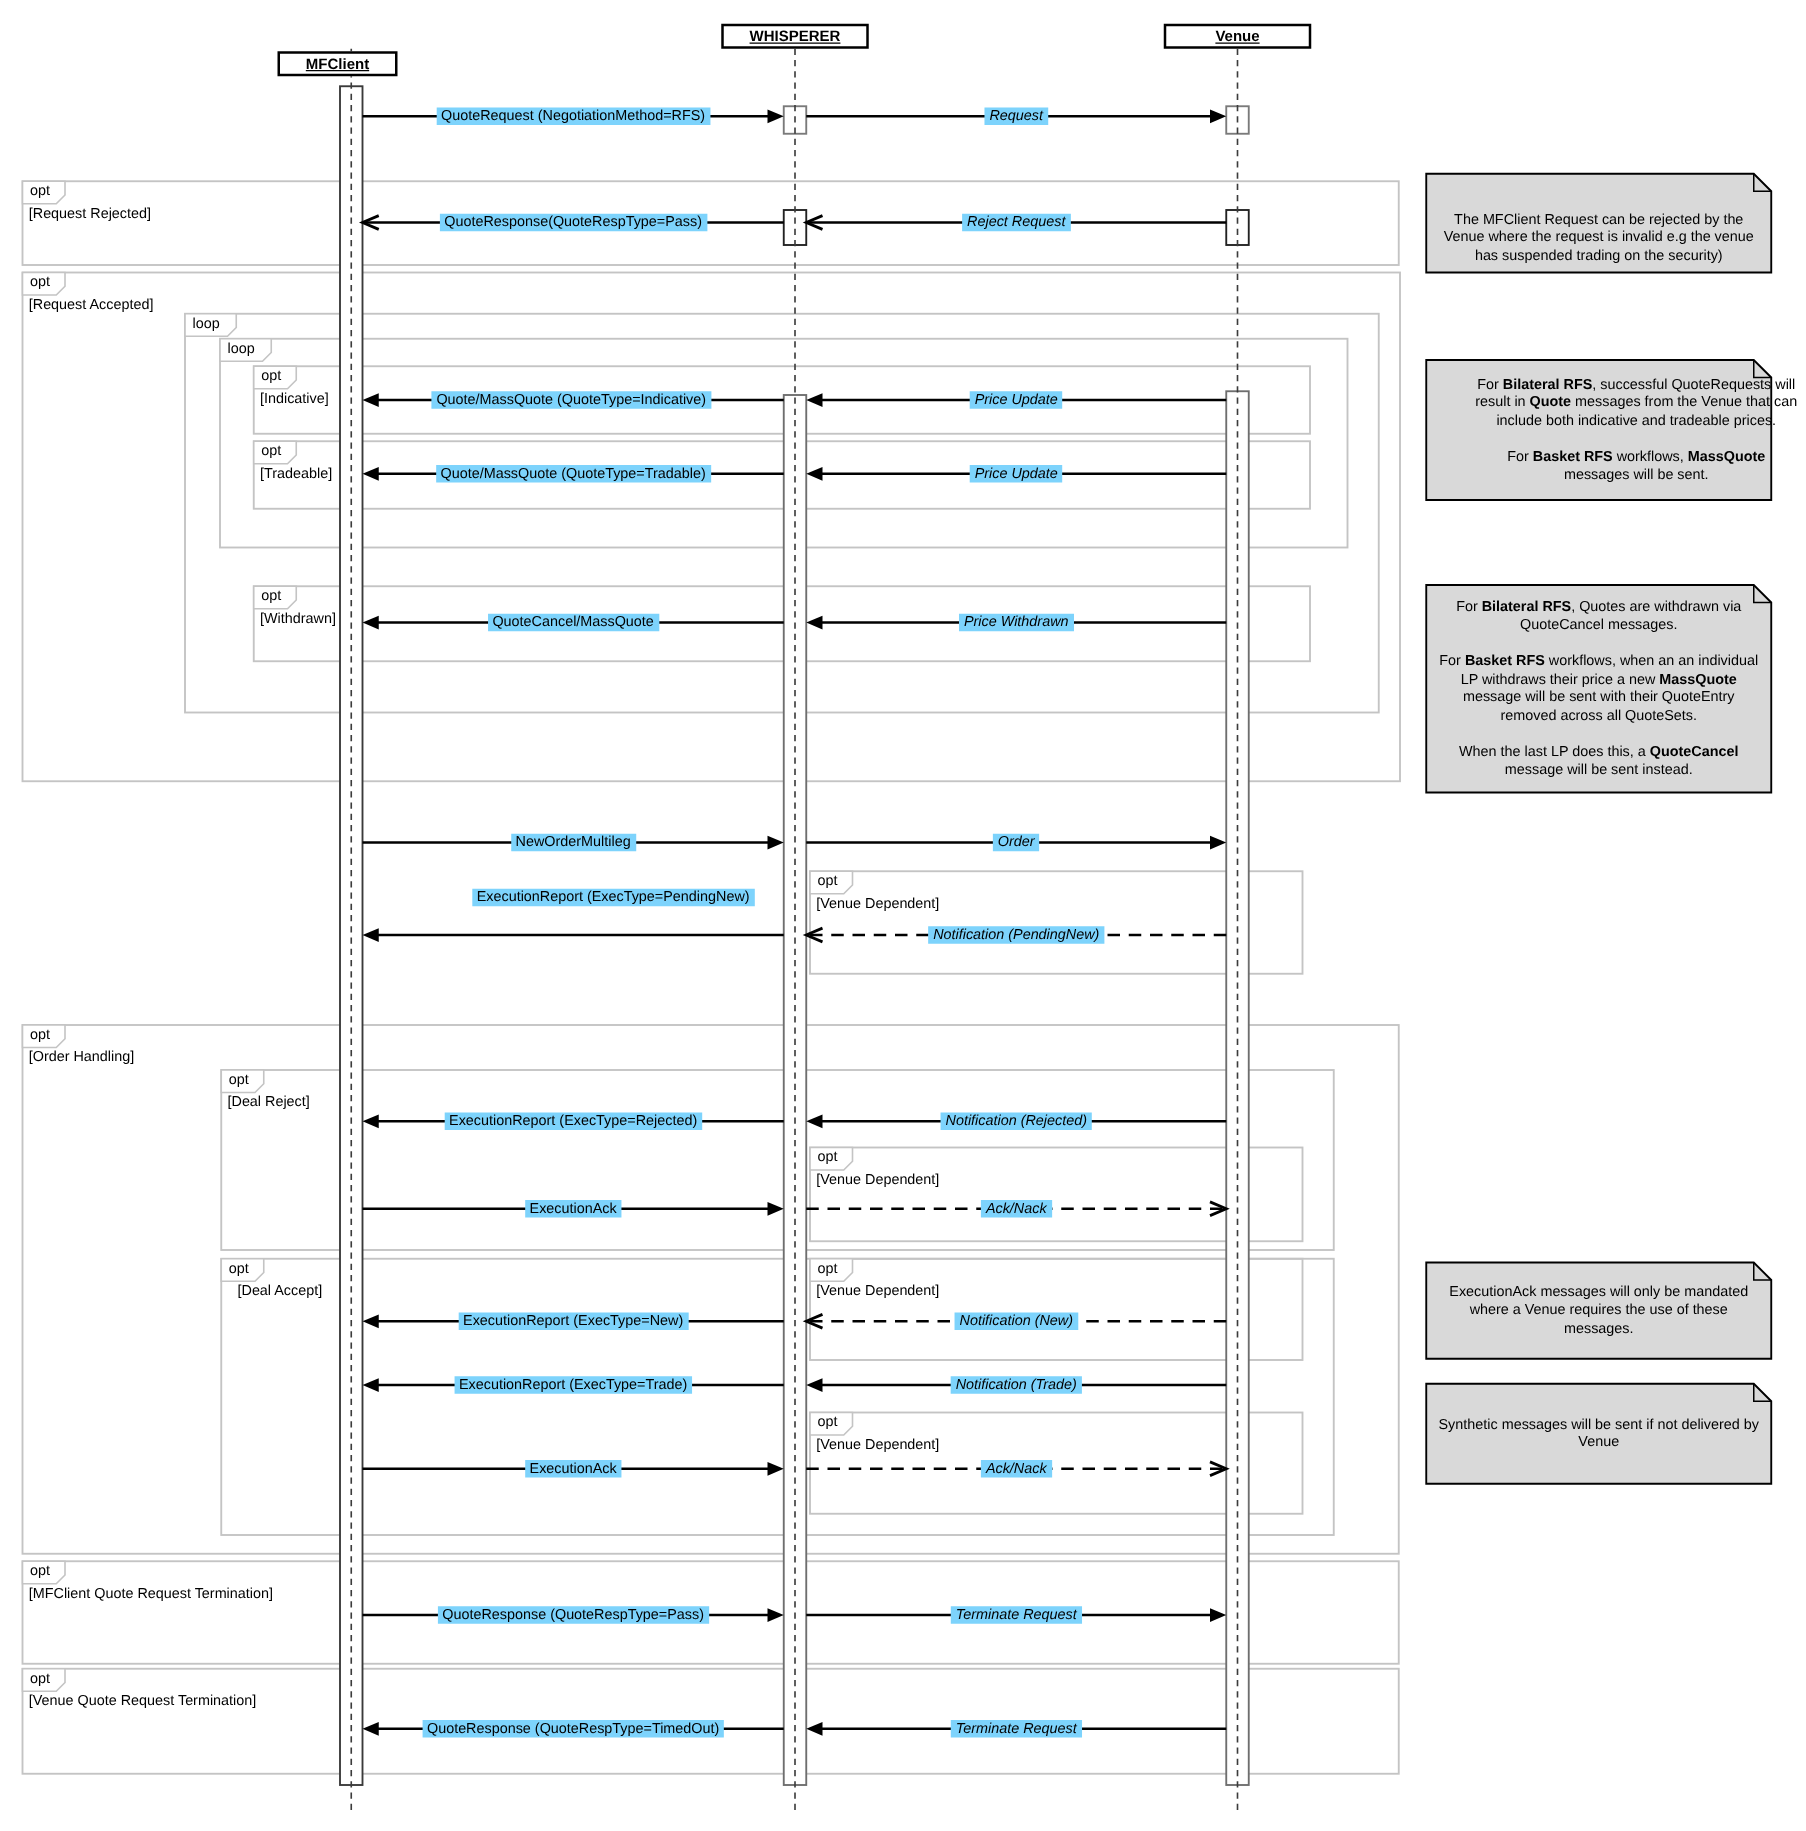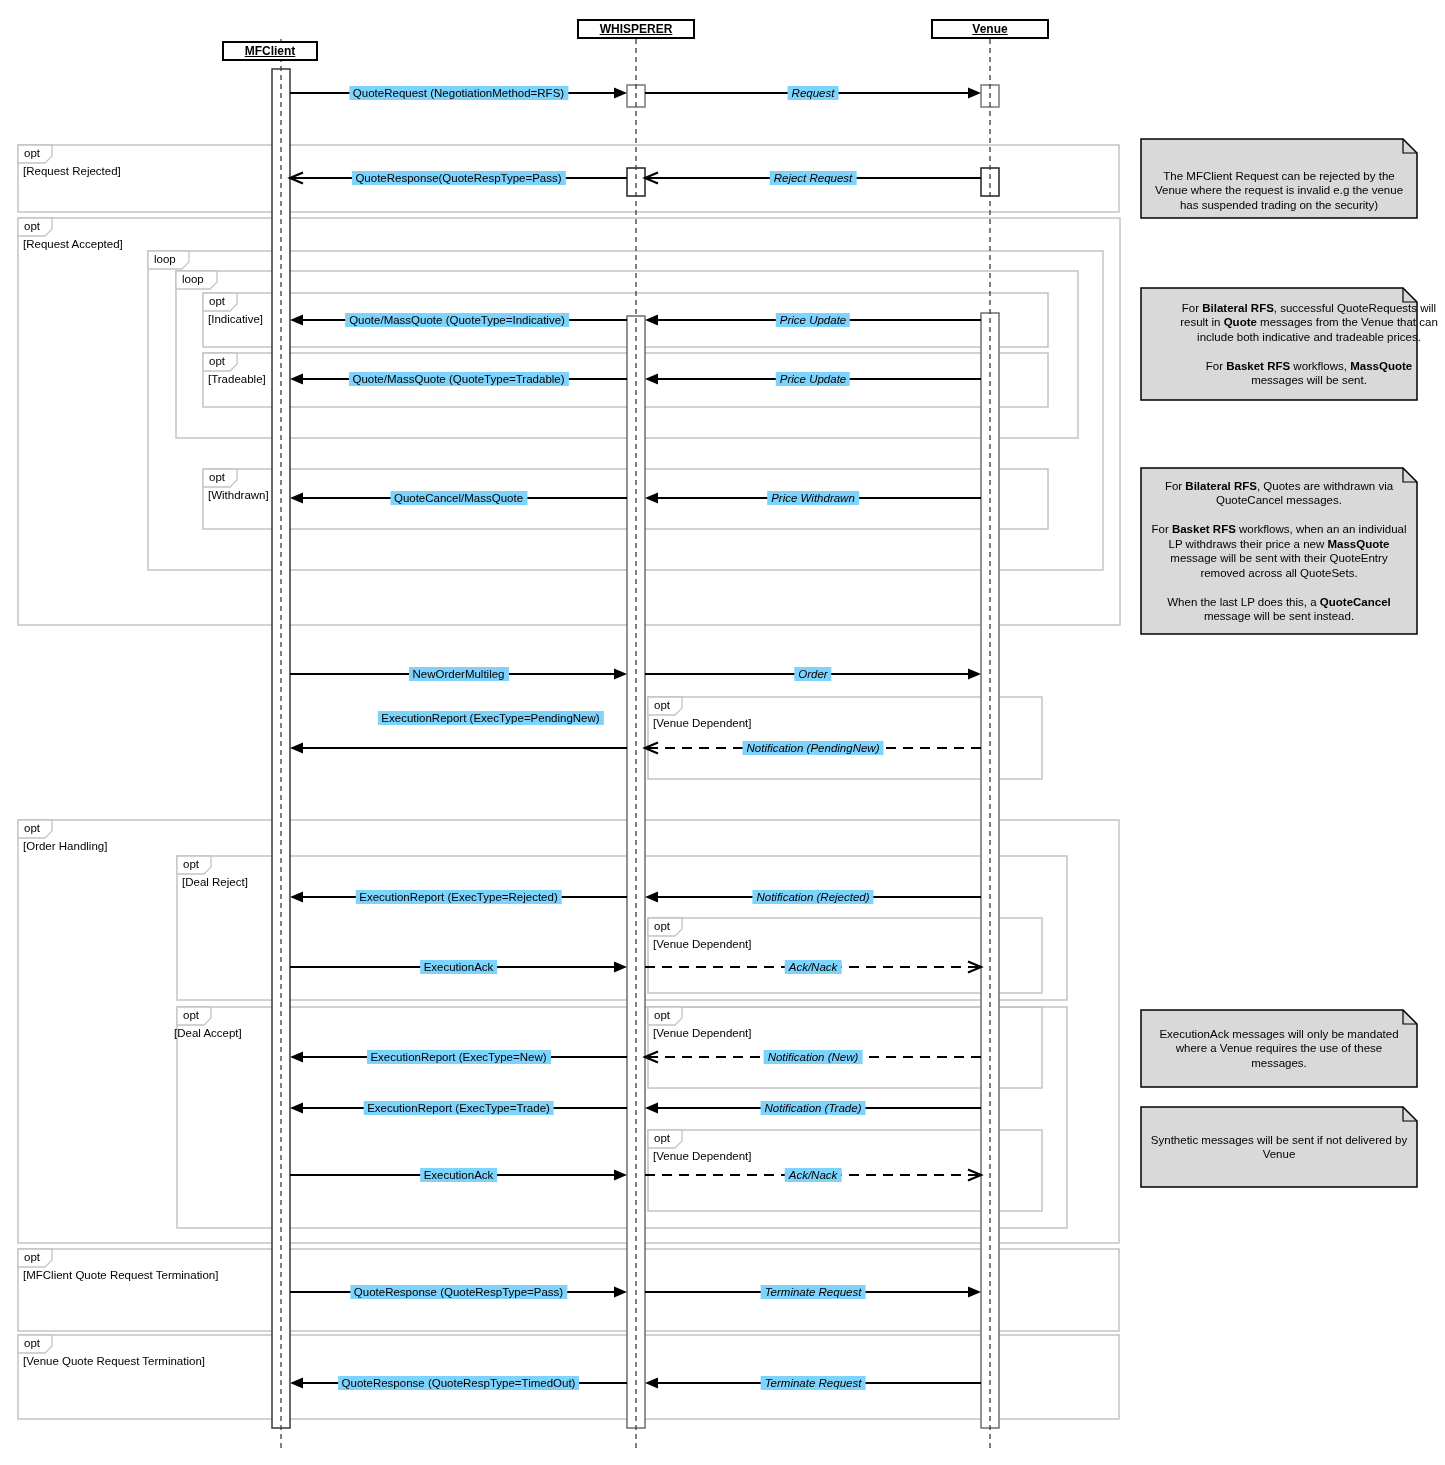--- a/index.html
+++ b/index.html
@@ -148,21 +148,21 @@
       <div class="guard-label" style="left: 208px; top: 488px;">[Withdrawn]</div>
       <div class="tab-label" style="left: 654px; top: 698px;">opt</div>
       <div class="guard-label" style="left: 653px; top: 716px;">[Venue Dependent]</div>
       <div class="tab-label" style="left: 24px; top: 821px;">opt</div>
       <div class="guard-label" style="left: 23px; top: 839px;">[Order Handling]</div>
       <div class="tab-label" style="left: 183px; top: 857px;">opt</div>
       <div class="guard-label" style="left: 182px; top: 875px;">[Deal Reject]</div>
       <div class="tab-label" style="left: 654px; top: 919px;">opt</div>
       <div class="guard-label" style="left: 653px; top: 937px;">[Venue Dependent]</div>
       <div class="tab-label" style="left: 183px; top: 1008px;">opt</div>
-      <div class="guard-label" style="left: 174px; top: 1026px;">[Deal Accept]</div>
+      <div class="guard-label" style="left: 190px; top: 1026px;">[Deal Accept]</div>
       <div class="tab-label" style="left: 654px; top: 1008px;">opt</div>
       <div class="guard-label" style="left: 653px; top: 1026px;">[Venue Dependent]</div>
       <div class="tab-label" style="left: 654px; top: 1131px;">opt</div>
       <div class="guard-label" style="left: 653px; top: 1149px;">[Venue Dependent]</div>
       <div class="tab-label" style="left: 24px; top: 1250px;">opt</div>
       <div class="guard-label" style="left: 23px; top: 1268px;">[MFClient Quote Request Termination]</div>
       <div class="tab-label" style="left: 24px; top: 1336px;">opt</div>
       <div class="guard-label" style="left: 23px; top: 1354px;">[Venue Quote Request Termination]</div>
       <div class="msg-label" style="left: 458.5px; top: 86px;">QuoteRequest (NegotiationMethod=RFS)</div>
       <div class="msg-label it" style="left: 813px; top: 86px;">Request</div>

